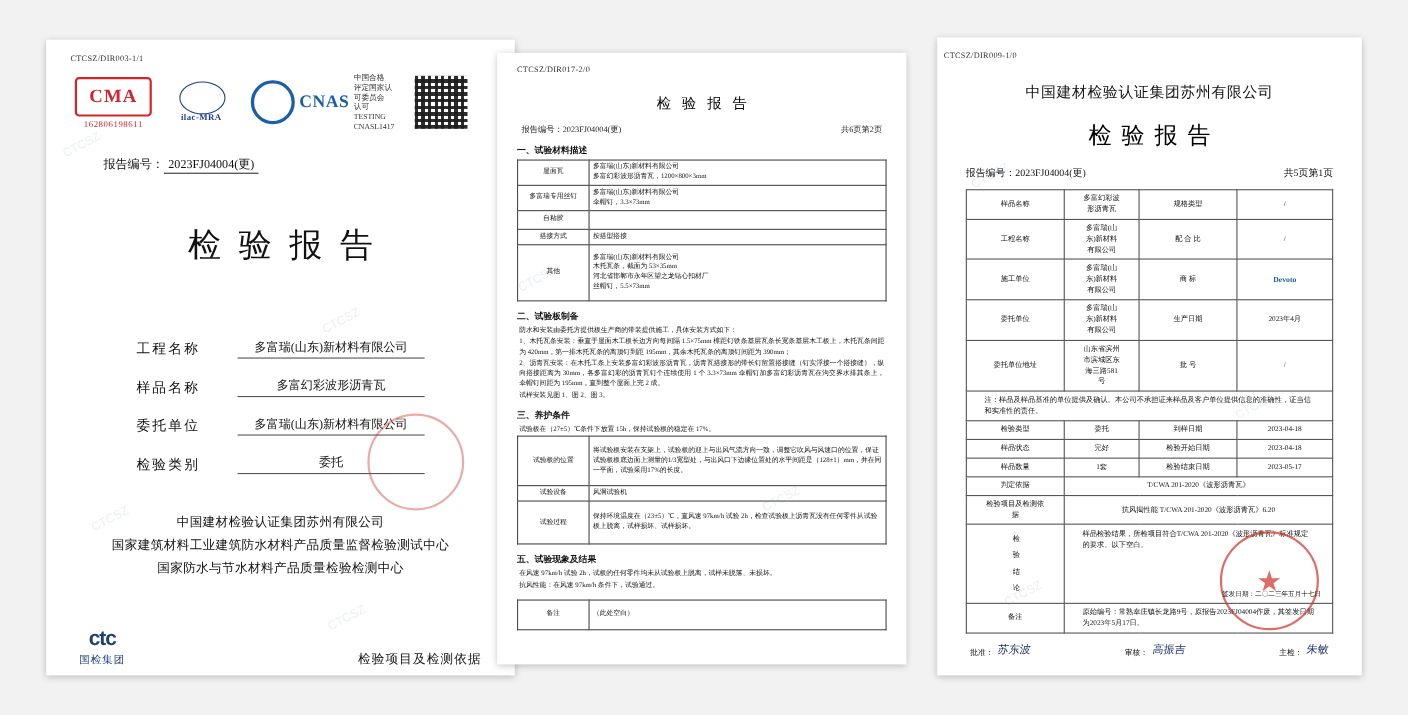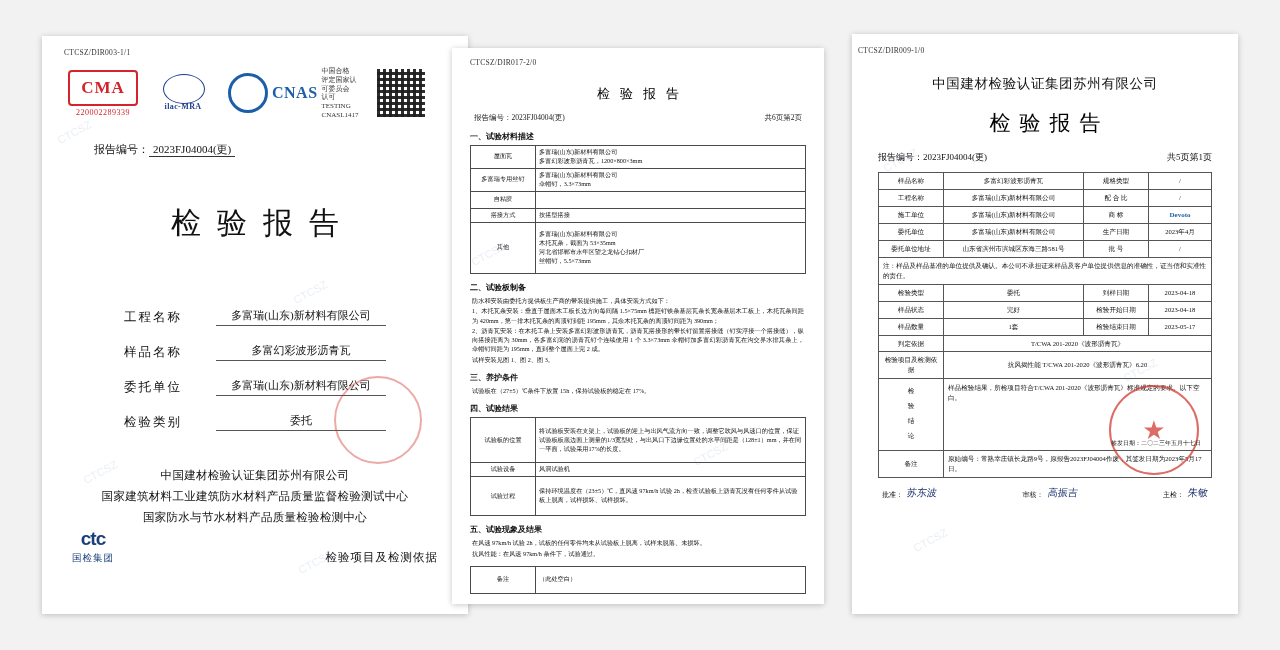--- a/index.html
+++ b/index.html
@@ -46,21 +46,21 @@
   .bigtitle{
      text-align:center;font-size:30px;letter-spacing:16px;
      margin:46px 0 0 0;color:#111;font-family:"Liberation Serif",serif;
      text-indent:16px;
   }
   .fields{margin:64px 0 0 0;}
   .frow{display:flex;align-items:flex-end;justify-content:center;margin-bottom:17px;font-size:12.5px;color:#111;}
   .flabel{width:92px;text-align:justify;letter-spacing:2px;}
   .fval{width:170px;border-bottom:1px solid #555;text-align:center;font-size:11px;padding-bottom:2px;}
   .orgs{margin-top:34px;text-align:center;font-size:11.5px;line-height:1.85;color:#111;letter-spacing:.3px;}
-  .footer1{display:flex;align-items:flex-end;justify-content:space-between;padding:0 30px;}
+  .footer1{display:flex;align-items:flex-end;justify-content:space-between;padding:0 30px;margin-top:42px;}
   .ctc{display:flex;flex-direction:column;align-items:center;}
   .ctc-logo{font-size:19px;font-weight:bold;letter-spacing:-1px;color:#1b3f7a;font-family:"Liberation Sans",sans-serif;}
   .ctc-cn{font-size:9.5px;color:#1b3f7a;letter-spacing:1px;margin-top:2px;}
   .date1{font-size:11.5px;color:#111;letter-spacing:1px;}
   .stamp1{position:absolute;right:46px;bottom:150px;width:84px;height:84px;border:2px solid #d0342c;border-radius:50%;opacity:.42;}
 
   
   .p2-head{font-size:13px;text-align:center;letter-spacing:10px;margin:18px 0 0 0;text-indent:10px;}
   .p2-meta{display:flex;justify-content:space-between;font-size:7.5px;color:#222;padding:10px 22px 0 22px;}
   .p2-sec{font-size:8px;color:#111;margin:8px 0 3px 18px;font-weight:bold;}
@@ -68,21 +68,21 @@
   table.grid td{border:.7px solid #4a4a4a;font-size:6.2px;padding:2px 3px;color:#111;line-height:1.45;vertical-align:middle;}
   td.lab{width:58px;text-align:center;}
   .p2-para{font-size:6.2px;color:#111;line-height:1.5;margin:3px 20px 0 20px;text-align:justify;}
   .p2-para p{margin:0 0 1px 0;}
 
   
   .p3-org{text-align:center;font-size:13.5px;color:#111;margin-top:20px;letter-spacing:.6px;}
   .p3-title{text-align:center;font-size:21px;letter-spacing:9px;margin:16px 0 0 0;text-indent:9px;}
   .p3-row{display:flex;justify-content:space-between;font-size:9px;padding:14px 26px 0 26px;color:#111;}
   table.g3{border-collapse:collapse;width:334px;margin:8px auto 0 auto;}
-  table.g3 td{border:.7px solid #555;font-size:6.6px;padding:3px 4px;color:#111;line-height:1.5;}
+  table.g3 td{border:.7px solid #555;font-size:6.6px;padding:3px 16px;color:#111;line-height:1.5;}
   td.k{width:56px;text-align:center;}
   td.v{text-align:center;}
   .note3{font-size:5.6px;color:#111;line-height:1.5;}
   .concl{height:64px;vertical-align:top;}
   .vert{writing-mode:vertical-rl;text-orientation:upright;letter-spacing:4px;font-size:6.6px;}
   .sign-row{display:flex;justify-content:space-between;padding:8px 30px 0 30px;font-size:7px;color:#111;}
   .sign-row .sg{display:flex;gap:4px;align-items:flex-end;}
   .cursive{font-family:"Liberation Serif",serif;font-size:10px;color:#1c2f6b;transform:skewX(-8deg);}
   .redstamp{
      position:absolute;left:218px;top:432px;width:106px;height:106px;
@@ -103,21 +103,21 @@
   <div class="wm" style="left:40px;top:430px;">CTCSZ</div>
   <div class="wm" style="left:255px;top:520px;">CTCSZ</div>
 
   <div class="code" style="margin:12px 0 0 22px;">CTCSZ/DIR003-1/1</div>
 
   <div class="logos">
     <div>
       <div class="mabox">
           <span>CMA</span>
         </div>
-      <div class="manum">220002289339</div>
+      <div class="manum">162806198611</div>
     </div>
     <div class="ilac">
       <div class="ilac-circ"></div>
       <div class="ilac-txt">ilac-MRA</div>
     </div>
     <div class="cnas">
       <div class="cnas-o"></div>
       <div class="cnas-t">CNAS</div>
       <div class="cnas-side" style="white-space:pre-line">中国合格
 评定国家认
@@ -222,21 +222,20 @@
     <p>1、木托瓦条安装：垂直于屋面木工板长边方向每间隔 1.5×75mm 檩距钉铁条基层瓦条长宽条基层木工板上，木托瓦条间距为 420mm，第一排木托瓦条的离顶钉到距 195mm，其余木托瓦条的离顶钉间距为 390mm；</p>
     <p>2、沥青瓦安装：在木托工条上安装多富幻彩波形沥青瓦，沥青瓦搭接形的带长钉留置搭接缝（钉实浮接一个搭接缝），纵向搭接距离为 30mm，各多富幻彩的沥青瓦钉个连续使用 1 个 3.3×73mm 伞帽钉加多富幻彩沥青瓦在沟交界水排其条上，伞帽钉间距为 195mm，直到整个屋面上完 2 成。</p>
     <p>试样安装见图 1、图 2、图 3。</p>
   </div>
 
   <div class="p2-sec">三、养护条件</div>
   <div class="p2-para">
     <p>试验板在（27±5）℃条件下放置 15h，保持试验板的稳定在 17%。</p>
   </div>
 
-  <div class="p2-sec">四、试验结果</div>
   <table class="grid">
     <tbody>
         <tr>
           <td class="lab">试验板的位置</td>
           <td style="height:40px">将试验板安装在支架上，试验板的迎上与出风气流方向一致，调整它吹风与风速口的位置，保证试验板板底边面上测量的1/3宽型处，与出风口下边缘位置处的水平间距是（128±1）mm，并在同一平面，试验采用17%的长度。</td>
         </tr>
     <tr>
           <td class="lab">试验设备</td>
           <td>风洞试验机</td>
         </tr>

